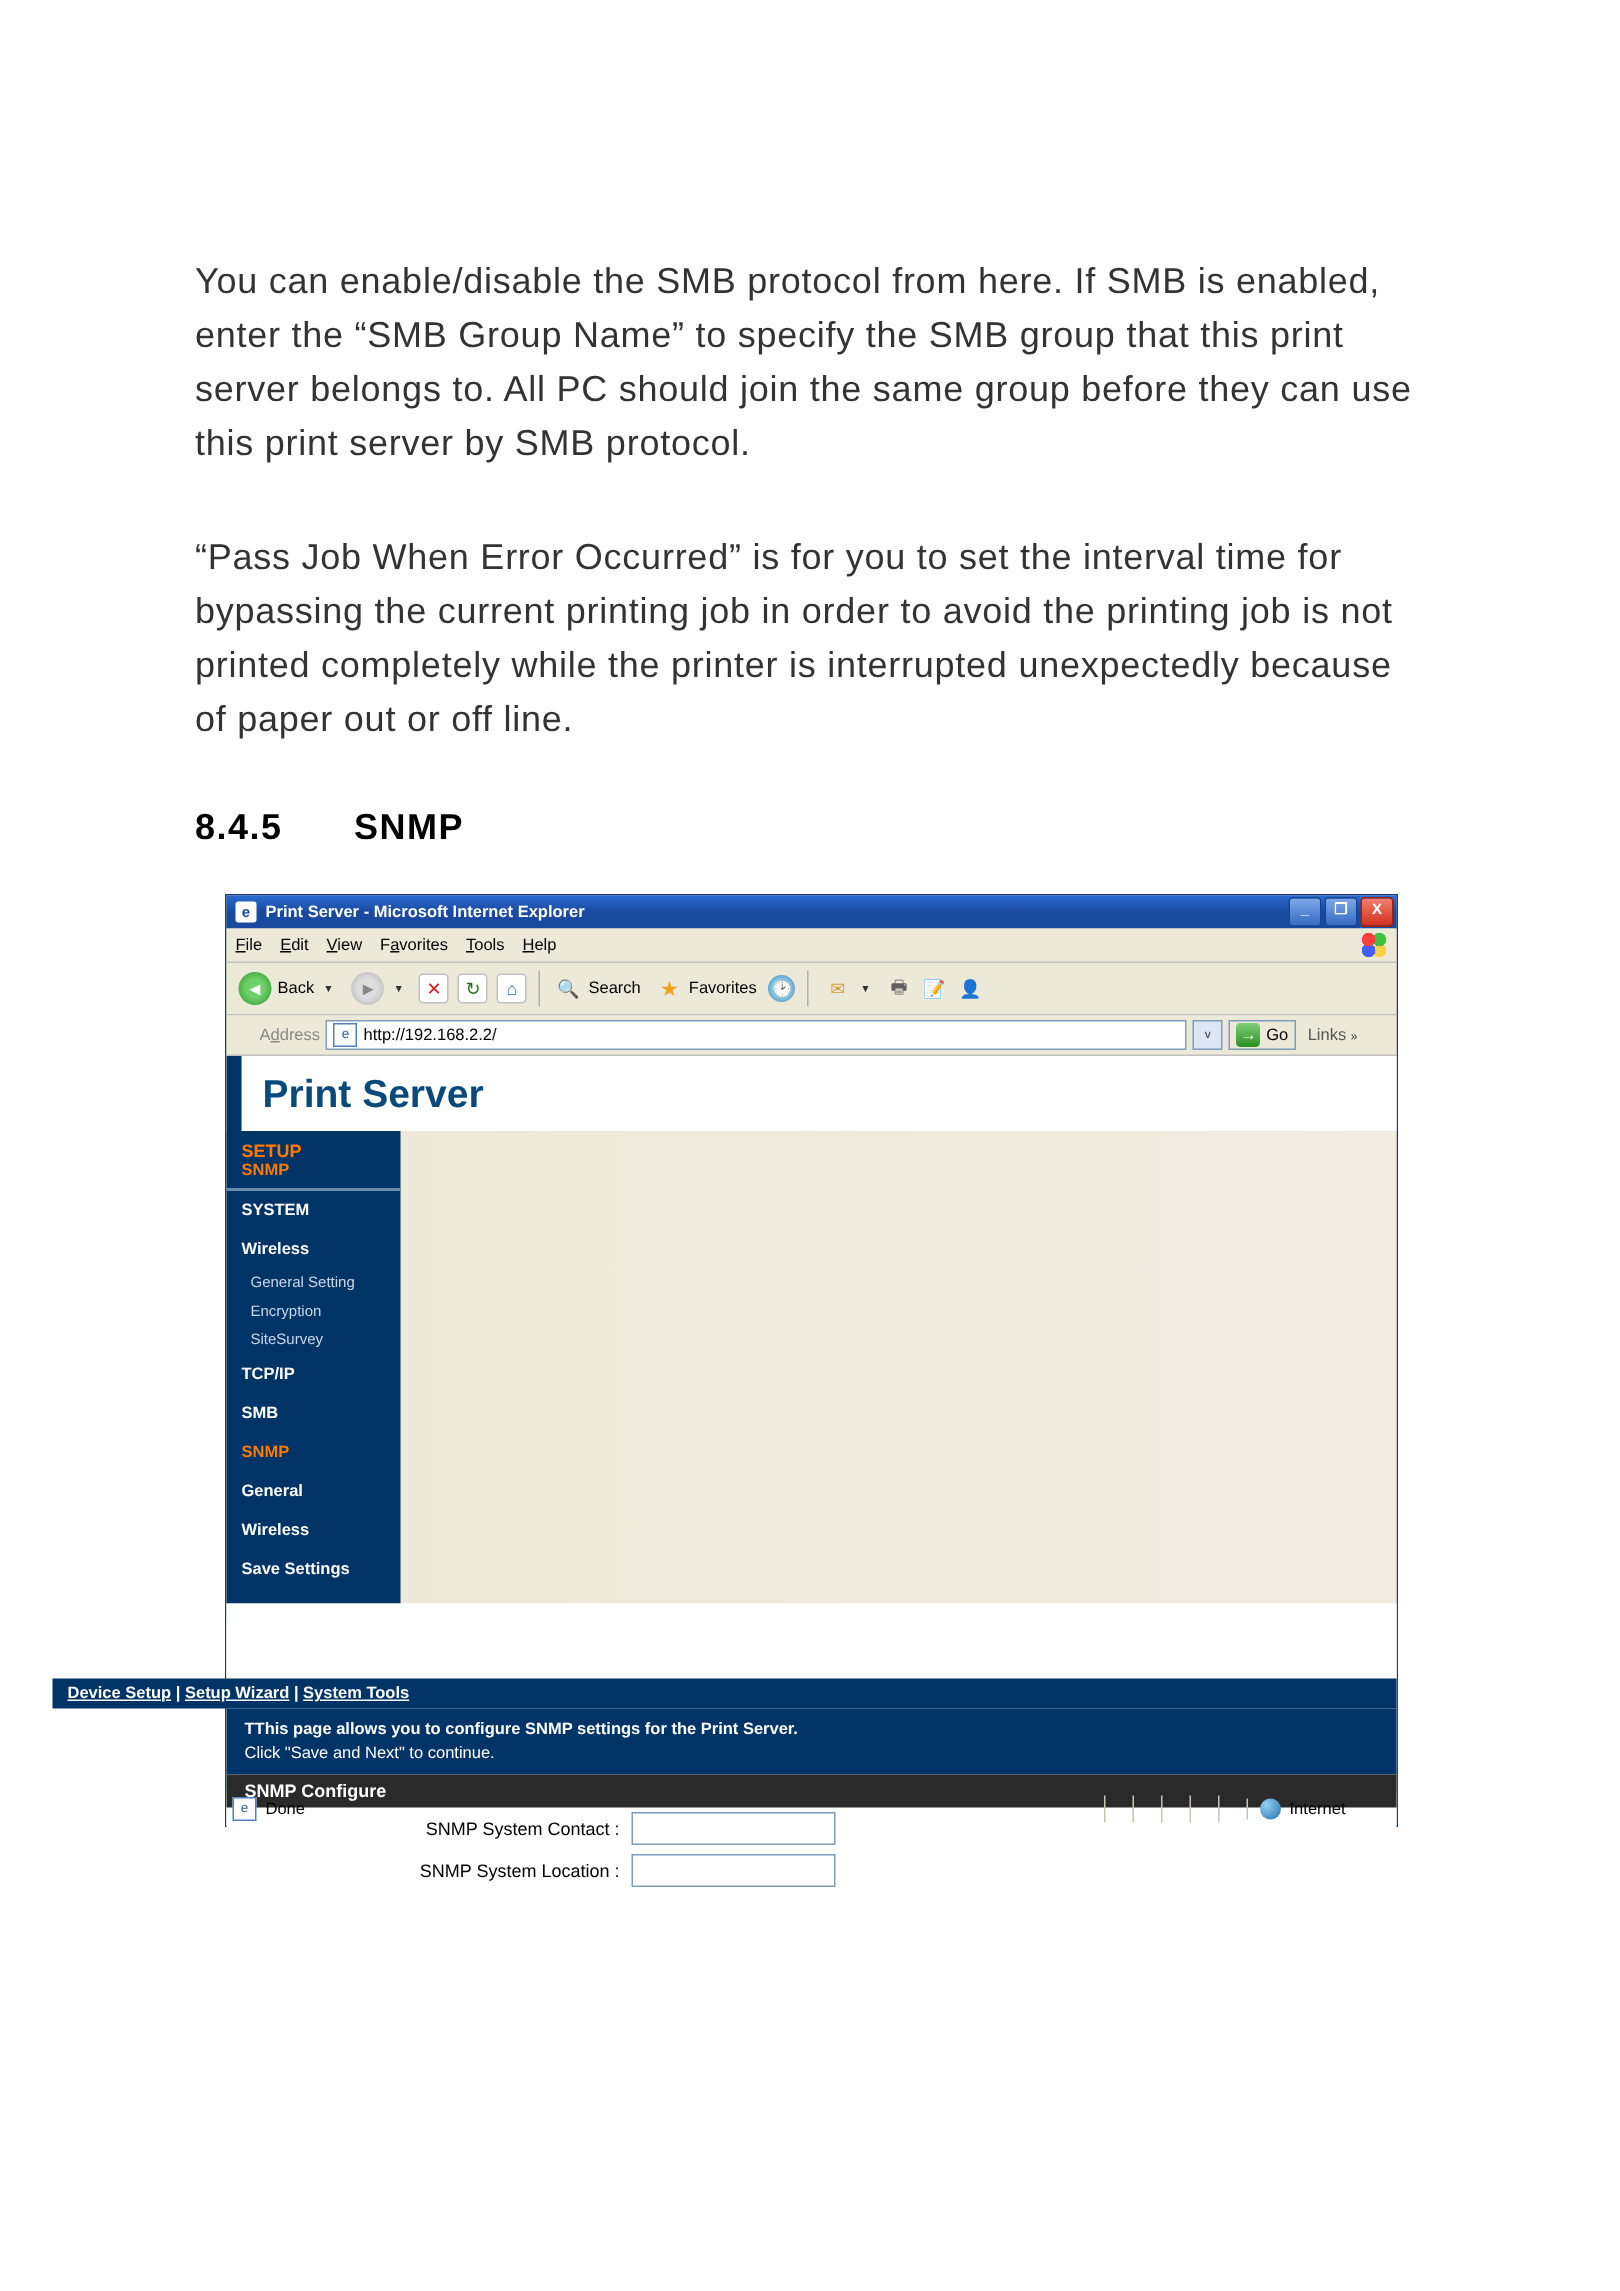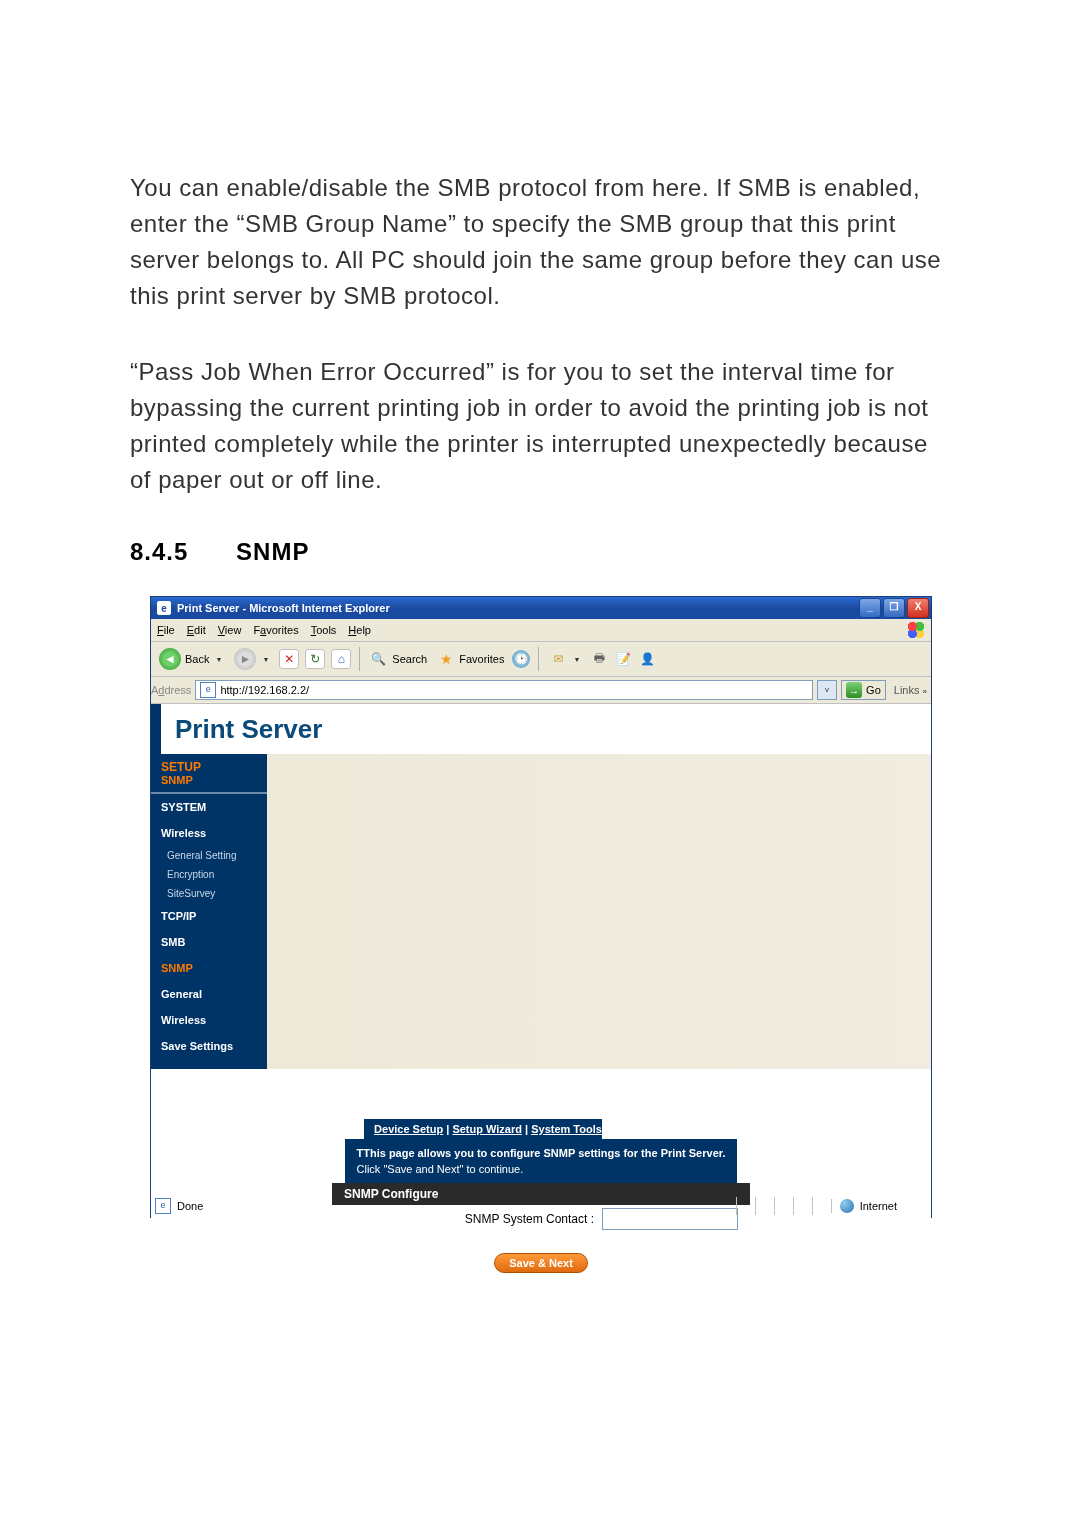--- a/index.html
+++ b/index.html
@@ -148,21 +148,21 @@
   .ic.mail{ background:none; color:#d0a040; }
   .ic.print{ background:none; color:#606060; }
   .ic.edit{ background:none; color:#4070c0; }
   .ic.msg{ background:none; color:#e0b030; }
   .tb-sep { width:1px; height:24px; background:#b0b0b0; margin:0 2px;}
   .dd { font-size: 7px; color:#333; padding:0 2px;}
   .addrbar {
     display:flex;
     align-items:center;
     gap:4px;
-    padding:3px 0;
+    padding:3px 22px;
     border-bottom:1px solid #c0c0c0;
     background:#ece9d8;
   }
   .addrbar .label { color:#888; }
   .addrbar .addrbox {
     flex:1;
     display:flex;
     align-items:center;
     gap:4px;
     background:#fff;
@@ -253,21 +253,20 @@
     padding:4px 10px 4px 16px;
     font-weight:normal;
     font-size:10px;
     color:#c8d8e8;
   }
   .main {
     flex:1;
     background:#fff;
     display:flex;
     flex-direction:column;
-    align-items:center;
   }
   .main .toprow {
     background:#003366;
     color:#fff;
     padding:8px 12px;
     font-size:11px;
   }
   .main .toprow .d1 { font-weight:bold; }
   .main .toprow .d2 { display:block; margin-top:4px; }
   .panel {
@@ -464,20 +463,24 @@
         <div class="toprow">
           <span class="d1">TThis page allows you to configure SNMP settings for the Print Server.</span>
           <span class="d2">Click "Save and Next" to continue.</span>
         </div>
         <div class="panel">
           <div class="phdr">SNMP Configure</div>
           <div class="row">
             <div class="lbl">SNMP System Contact :</div>
             <input type="text" value="" style="">
           </div>
+          <div class="row">
+            <div class="lbl">SNMP System Location :</div>
+            <input type="text" value="" style="">
+          </div>
           <div class="btnrow">
             <span class="save-next-btn">Save &amp; Next</span>
           </div>
         </div>
       </div>
 
       <div class="rightstrip"></div>
     </div>
 
     <div class="statusbar">

